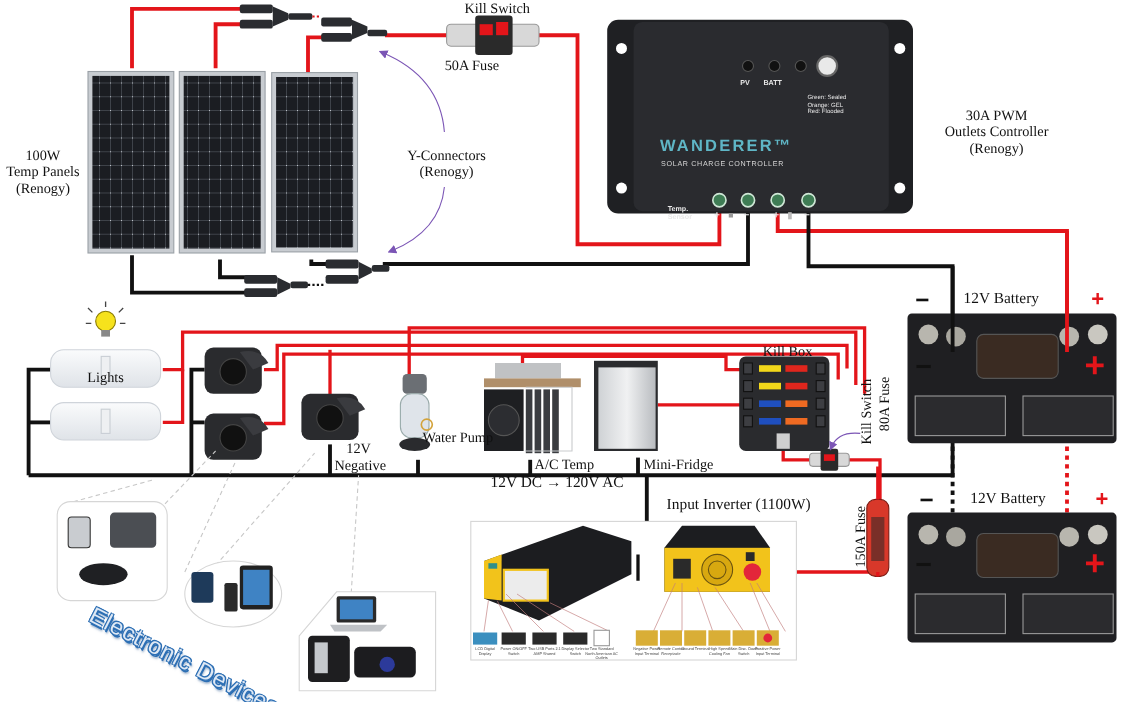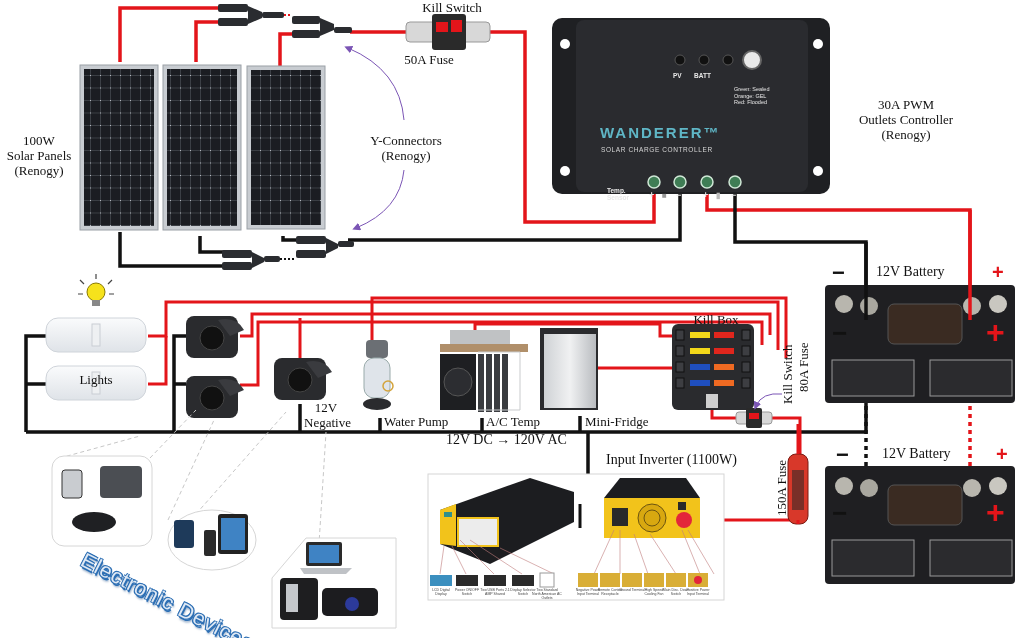--- a/index.html
+++ b/index.html
@@ -339,21 +339,21 @@
     <path d="M300 568 H352 L346 574 H304 z" fill="#bfc2c6"></path>
     <rect x="280" y="578" width="38" height="42" rx="4" fill="#1e1e20"></rect>
     <rect x="286" y="584" width="12" height="28" fill="#c5c8cc"></rect>
     <rect x="322" y="588" width="56" height="28" rx="5" fill="#1c1c1f"></rect>
     <circle cx="352" cy="604" r="7" fill="#2c3a9a"></circle>
   </g>
 </svg>
 
 <div class="lbl" style="left:0px;top:133px;width:78px;">
   <div>100W</div>
-  <div>Solar Panels</div>
+  <div>Temp Panels</div>
   <div>(Renogy)</div>
 </div>
 
 <div class="lbl" style="left:410px;top:0px;width:84px;">Kill Switch</div>
 <div class="lbl" style="left:387px;top:52px;width:84px;">50A Fuse</div>
 
 <div class="lbl" style="left:354px;top:133px;width:104px;">
   <div>Y-Connectors</div>
   <div>(Renogy)</div>
 </div>
@@ -389,26 +389,26 @@
 <div class="sign" style="left:992px;top:262px;font-size:20px;color:#e3151a;">+</div>
 <div class="sign" style="left:832px;top:320px;font-size:26px;color:#111;">−</div>
 <div class="sign" style="left:986px;top:316px;font-size:32px;color:#e3151a;">+</div>
 
 <div class="lbl" style="left:882px;top:446px;font-size:14px;">12V Battery</div>
 <div class="sign" style="left:836px;top:444px;font-size:22px;color:#111;">−</div>
 <div class="sign" style="left:996px;top:444px;font-size:20px;color:#e3151a;">+</div>
 <div class="sign" style="left:832px;top:500px;font-size:26px;color:#111;">−</div>
 <div class="sign" style="left:986px;top:496px;font-size:32px;color:#e3151a;">+</div>
 
-<div class="lbl" style="left:70px;top:372px;width:52px;">Lights</div>
+<div class="lbl" style="left:70px;top:335px;width:52px;">Lights</div>
 <div class="lbl" style="left:304px;top:400px;width:44px;text-align:center;">
   <div>12V</div>
   <div>Negative</div>
 </div>
-<div class="lbl lbl-left" style="left:384px;top:414px;">Water Pump</div>
+<div class="lbl lbl-left" style="left:384px;top:390px;">Water Pump</div>
 <div class="lbl lbl-left" style="left:486px;top:414px;">A/C Temp</div>
 <div class="lbl lbl-left" style="left:585px;top:414px;">Mini-Fridge</div>
 <div class="lbl" style="left:686px;top:312px;width:60px;">Kill Box</div>
 
 <div class="vlbl" style="left:780px;top:404px;">Kill Switch</div>
 <div class="vlbl" style="left:796px;top:392px;">80A Fuse</div>
 <div class="vlbl" style="left:774px;top:516px;">150A Fuse</div>
 
 <div class="lbl" style="left:446px;top:432px;font-size:14px;">12V DC → 120V AC</div>
 <div class="lbl" style="left:606px;top:452px;font-size:14px;">Input Inverter (1100W)</div>

